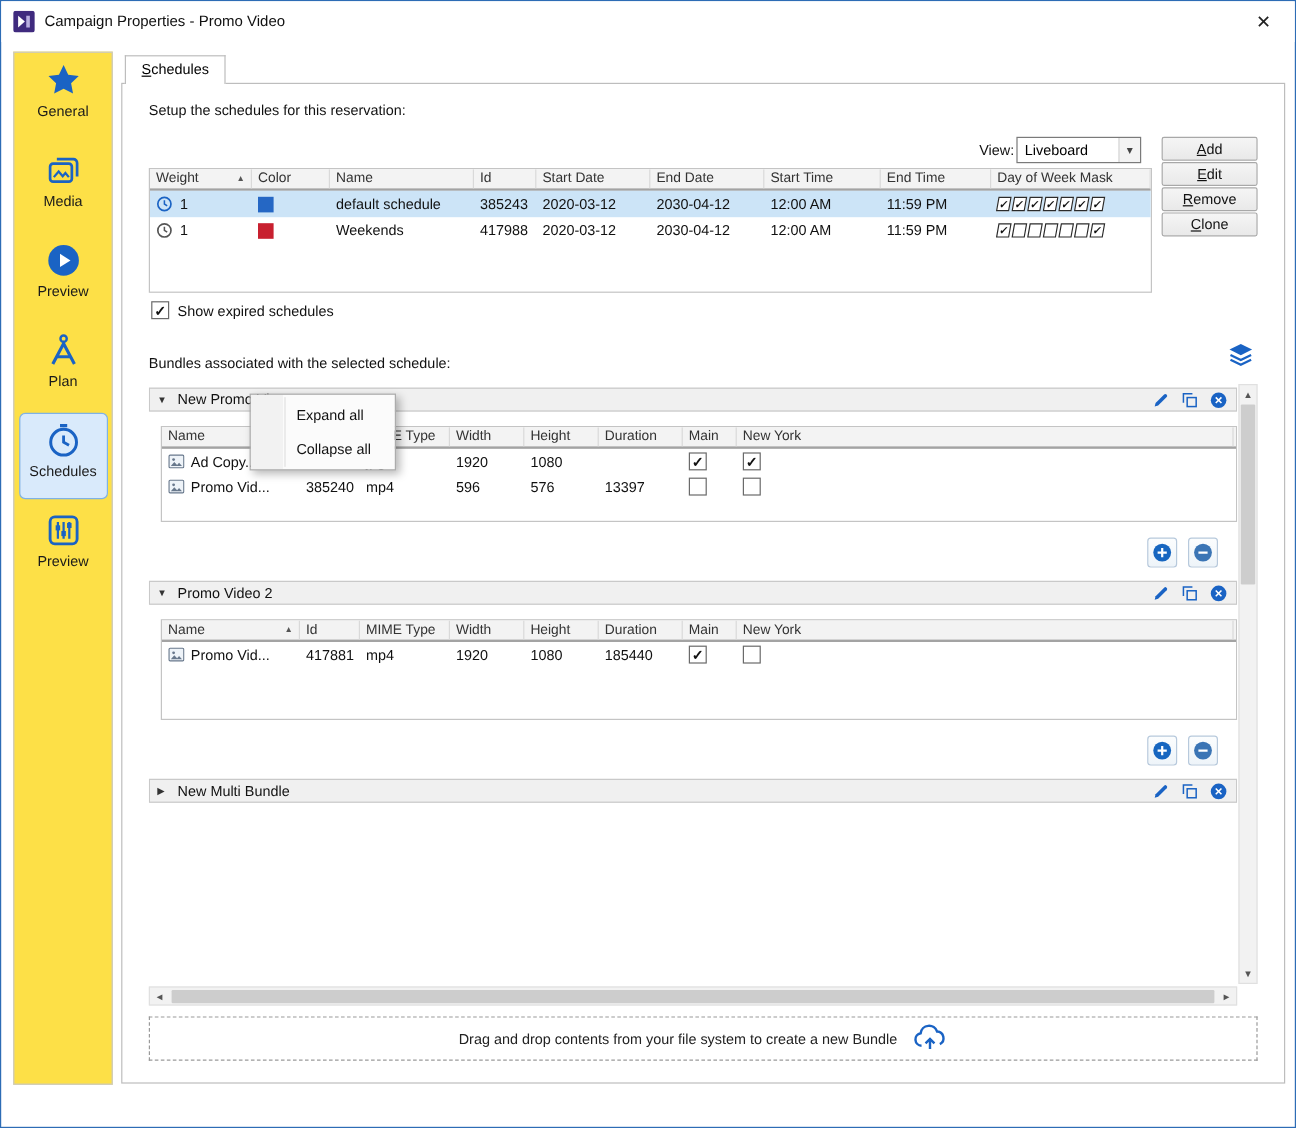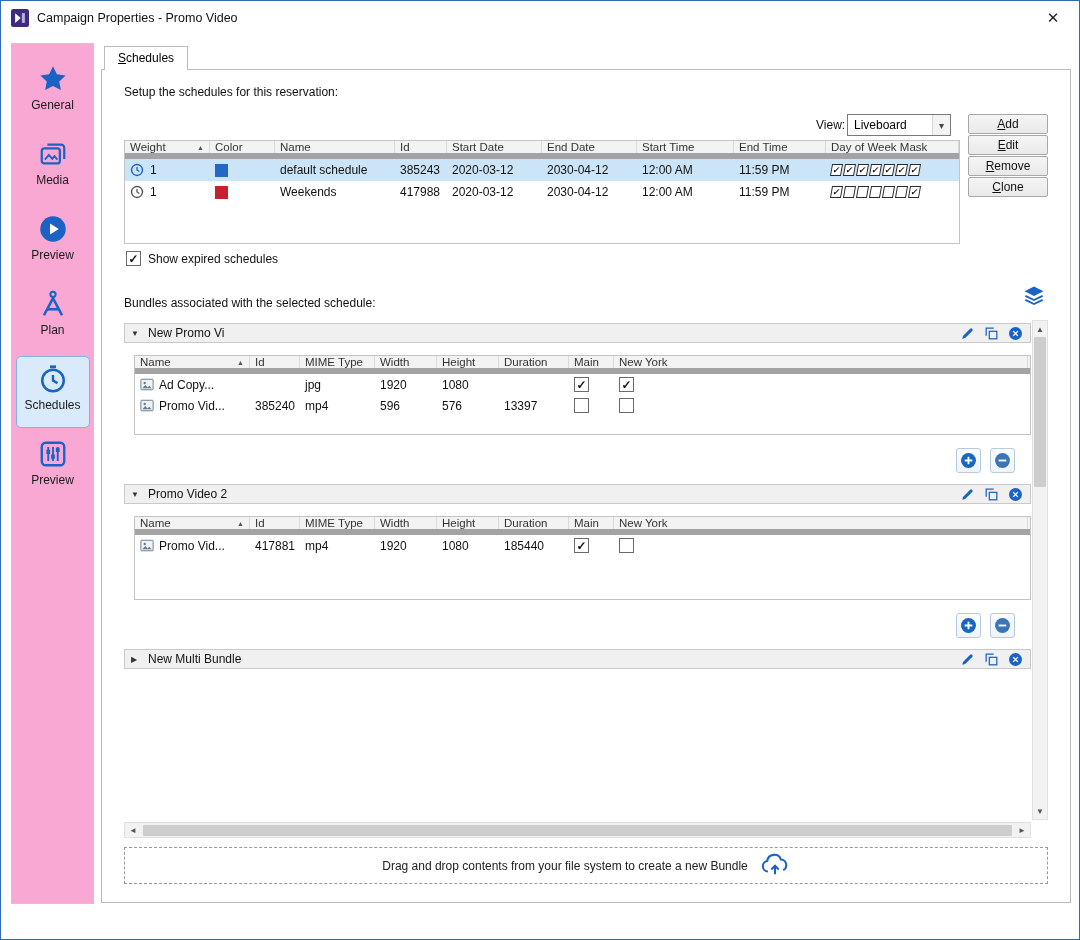--- a/index.html
+++ b/index.html
@@ -8,21 +8,21 @@
 .window{position:relative;width:1080px;height:940px;background:#fff;border:1px solid #2d6cb5;overflow:hidden;}
 
 
 .titlebar{position:absolute;top:0;left:0;right:0;height:34px;background:#fff;}
 .appicon{position:absolute;left:10px;top:8px;width:18px;height:18px;}
 .appicon svg{width:18px;height:18px;display:block;}
 .wtitle{position:absolute;left:36px;top:10px;font-size:12.5px;color:#111;}
 .closebtn{position:absolute;right:8px;top:5px;width:36px;height:24px;display:flex;align-items:center;justify-content:center;font-size:15px;color:#222;cursor:pointer;}
 
 
-.sidebar{position:absolute;left:10px;top:42px;width:83px;height:861px;background:#f9a8d4;border:1px solid #c9c9c9;padding-top:12px;}
+.sidebar{position:absolute;left:10px;top:42px;width:83px;height:861px;background:#fde047;border:1px solid #c9c9c9;padding-top:0;}
 .side-item{width:74px;height:72px;margin:0 auto 3px;text-align:center;border:1px solid transparent;border-radius:5px;padding-top:7px;cursor:pointer;}
 .side-item .icn{display:block;height:32px;}
 .side-item .icn svg{width:30px;height:30px;}
 .side-item .slbl{display:block;font-size:12px;color:#1a1a1a;margin-top:2px;}
 .side-item.sel{background:#d9eafb;border-color:#7fb2e5;}
 
 
 .tab{position:absolute;left:103px;top:45px;height:24px;padding:0 13px;line-height:23px;background:#fff;border:1px solid #bdbdbd;border-bottom:none;font-size:12px;z-index:3;}
 .panel{position:absolute;left:100px;top:68px;width:970px;height:834px;border:1px solid #bdbdbd;background:#fff;}
 .intro{position:absolute;left:22px;top:15px;font-size:12px;color:#111;}
@@ -30,21 +30,21 @@
 .viewlabel{position:absolute;left:714px;top:48px;font-size:12px;color:#111;text-align:center;}
 .select{position:absolute;left:745px;top:44px;width:104px;height:22px;border:1px solid #7a7a7a;background:#fff;font-size:12px;display:flex;align-items:center;padding-left:6px;cursor:pointer;}
 .select .ddarrow{position:absolute;right:0;top:0;width:18px;height:100%;display:flex;align-items:center;justify-content:center;color:#444;font-size:10px;border-left:1px solid #d6d6d6;background:#f3f3f3;}
 
 .actions{position:absolute;left:866px;top:44px;width:80px;display:flex;flex-direction:column;}
 .wbtn{height:20px;font-family:inherit;font-size:12px;background:linear-gradient(#f5f5f5,#e9e9e9);border:1px solid #a8a8a8;border-radius:2px;cursor:pointer;color:#111;}
 .actions .wbtn{margin-bottom:1px;}
 
 
 .sched-table{position:absolute;left:22px;top:70px;width:836px;height:104px;border:1px solid #c4c4c4;background:#fff;overflow:hidden;}
-.thead{display:flex;height:18px;background:#f3f3f3;border-bottom:6px solid #a3a3a3;}
+.thead{display:flex;height:18px;background:#f3f3f3;border-bottom:2px solid #a3a3a3;}
 .th{display:flex;align-items:center;font-size:11.5px;color:#333;padding:0 5px;border-right:1px solid #d9d9d9;overflow:hidden;white-space:nowrap;}
 .th .sort{margin-left:auto;font-size:7px;color:#555;padding-left:4px;}
 .strow{display:flex;height:22px;align-items:center;font-size:12px;color:#111;}
 .strow.sel{background:#cce4f7;}
 .td{padding:0 5px;display:flex;align-items:center;overflow:hidden;white-space:nowrap;height:100%;}
 .rclock{margin-right:6px;display:inline-flex;}
 .rclock svg{width:14px;height:14px;}
 .swatch{width:13px;height:13px;display:inline-block;}
 .mask .mbox{width:11px;height:12px;border:1px solid #2b2b2b;margin-right:2px;display:inline-flex;align-items:center;justify-content:center;font-size:9px;font-weight:bold;transform:skewX(-10deg);background:#fff;color:#111;flex:none;}
 
@@ -521,14 +521,19 @@
     <div class="dropzone">
       <span>Drag and drop contents from your file system to create a new Bundle</span>
       <span class="cloud" id="cloudicon"><svg viewBox="0 0 34 26" fill="none" stroke="#1a63c4">
             <path d="M9 21.5a6 6 0 0 1-.8-11.9 8 8 0 0 1 15.5-1.6 6.3 6.3 0 0 1 2.6 11.9" stroke-width="2.3"></path>
             <path d="M17 24.5v-9M12.8 19.2L17 15l4.2 4.2" stroke-width="2.3"></path>
           </svg></span>
     </div>
   </div>
 
 
+  <div class="cmenu" id="context-menu">
+      <div class="gut"></div>
+      <div class="mitem"><span>Expand all</span></div>
+      <div class="mitem"><span>Collapse all</span></div>
+    </div>
 
 </div>
 
 </body></html>

